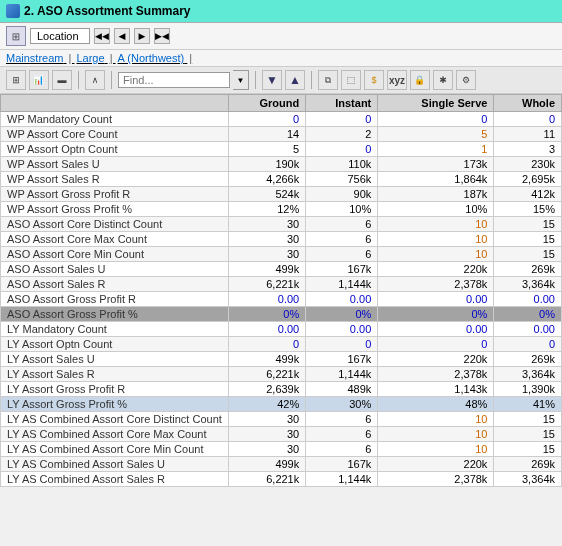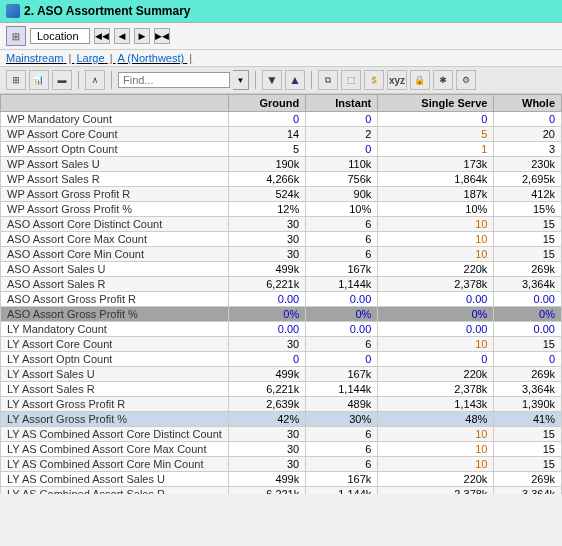--- a/index.html
+++ b/index.html
@@ -218,21 +218,21 @@
           <td style="color: rgb(0, 0, 204);">0</td>
           <td style="color: rgb(0, 0, 204);">0</td>
           <td style="color: rgb(0, 0, 204);">0</td>
           <td style="color: rgb(0, 0, 204);">0</td>
         </tr>
         <tr>
           <td>WP Assort Core Count</td>
           <td style="color: rgb(0, 0, 0);">14</td>
           <td style="color: rgb(0, 0, 0);">2</td>
           <td style="color: rgb(204, 102, 0);">5</td>
-          <td style="color: rgb(0, 0, 0);">20</td>
+          <td style="color: rgb(0, 0, 0);">11</td>
         </tr>
         <tr>
           <td>WP Assort Optn Count</td>
           <td style="color: rgb(0, 0, 0);">5</td>
           <td style="color: rgb(0, 0, 204);">0</td>
           <td style="color: rgb(204, 102, 0);">1</td>
           <td style="color: rgb(0, 0, 0);">3</td>
         </tr>
         <tr>
           <td>WP Assort Sales U</td>
@@ -312,27 +312,20 @@
           <td style="color: rgb(0, 0, 204);">0%</td>
         </tr>
         <tr>
           <td>LY Mandatory Count</td>
           <td style="color: rgb(0, 0, 204);">0.00</td>
           <td style="color: rgb(0, 0, 204);">0.00</td>
           <td style="color: rgb(0, 0, 204);">0.00</td>
           <td style="color: rgb(0, 0, 204);">0.00</td>
         </tr>
         <tr>
-          <td>LY Assort Core Count</td>
-          <td style="color: rgb(0, 0, 0);">30</td>
-          <td style="color: rgb(0, 0, 0);">6</td>
-          <td style="color: rgb(204, 102, 0);">10</td>
-          <td style="color: rgb(0, 0, 0);">15</td>
-        </tr>
-        <tr>
           <td>LY Assort Optn Count</td>
           <td style="color: rgb(0, 0, 204);">0</td>
           <td style="color: rgb(0, 0, 204);">0</td>
           <td style="color: rgb(0, 0, 204);">0</td>
           <td style="color: rgb(0, 0, 204);">0</td>
         </tr>
         <tr>
           <td>LY Assort Sales U</td>
           <td style="color: rgb(0, 0, 0);">499k</td>
           <td style="color: rgb(0, 0, 0);">167k</td>

